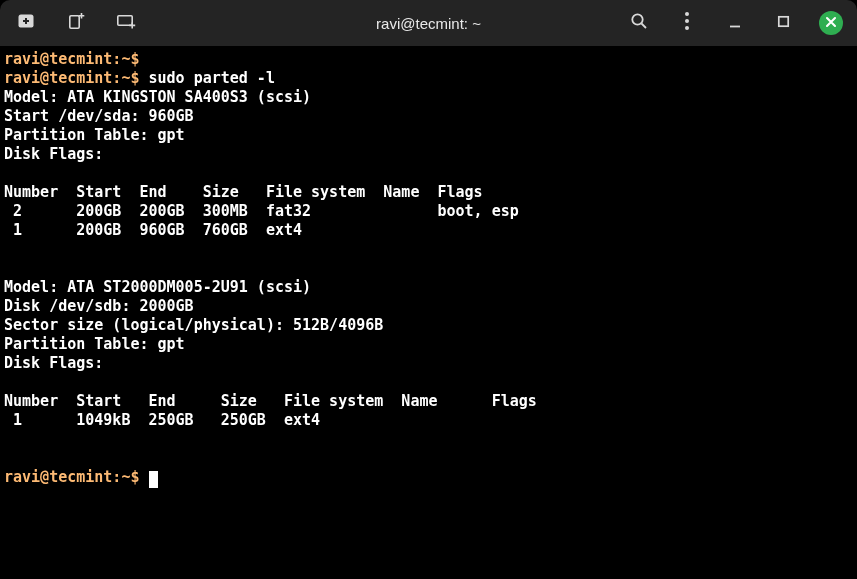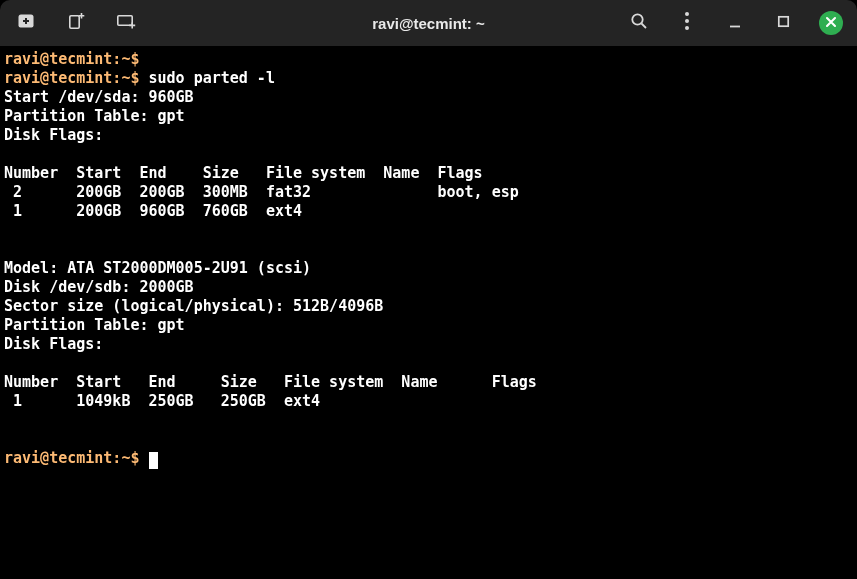--- a/index.html
+++ b/index.html
@@ -24,21 +24,21 @@
   .tb-btn {
     width:24px; height:24px;
     display:flex; align-items:center; justify-content:center;
     color:#d9d9d9; cursor:pointer;
   }
   .title {
     position:absolute; left:0; right:0; top:0; bottom:0;
     display:flex; align-items:center; justify-content:center;
     color:#e9e9e9;
     font-family:"Liberation Sans", sans-serif;
-    font-size:15px; font-weight:bold;
+    font-size:15px; font-weight:normal;
     pointer-events:none; z-index:1;
   }
   .close-btn {
     width:24px; height:24px; border-radius:50%;
     background:#2fae51;
     display:flex; align-items:center; justify-content:center;
     cursor:pointer;
   }
   
   .terminal {
@@ -134,20 +134,21 @@
             <path d="M2 2 L10 10 M10 2 L2 10" stroke="#ffffff" stroke-width="2.1" stroke-linecap="round"></path>
           </svg>
         </span>
       </div>
     </div>
   </div>
 
   <div class="terminal">
       <div class="line"><span class="prompt">ravi@tecmint:~$</span></div>
       <div class="line"><span class="prompt">ravi@tecmint:~$</span><span class="plain"> sudo parted -l</span></div>
+      <div class="line"><span class="plain">Model: ATA KINGSTON SA400S3 (scsi)</span></div>
       <div class="line"><span class="plain">Start /dev/sda: 960GB</span></div>
       <div class="line"><span class="plain">Partition Table: gpt</span></div>
       <div class="line"><span class="plain">Disk Flags:</span></div>
       <div class="line"></div>
       <div class="line"><span class="plain">Number  Start  End    Size   File system  Name  Flags</span></div>
       <div class="line"><span class="plain"> 2      200GB  200GB  300MB  fat32              boot, esp</span></div>
       <div class="line"><span class="plain"> 1      200GB  960GB  760GB  ext4</span></div>
       <div class="line"></div>
       <div class="line"></div>
       <div class="line"><span class="plain">Model: ATA ST2000DM005-2U91 (scsi)</span></div>

